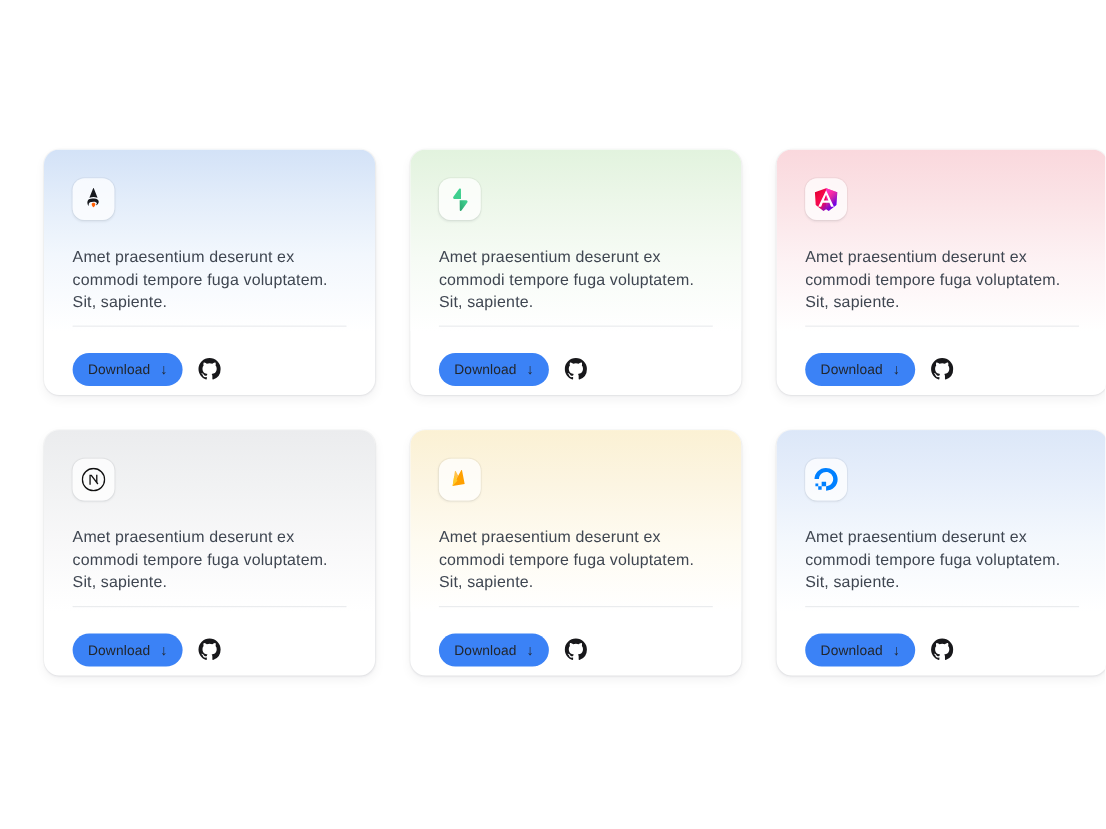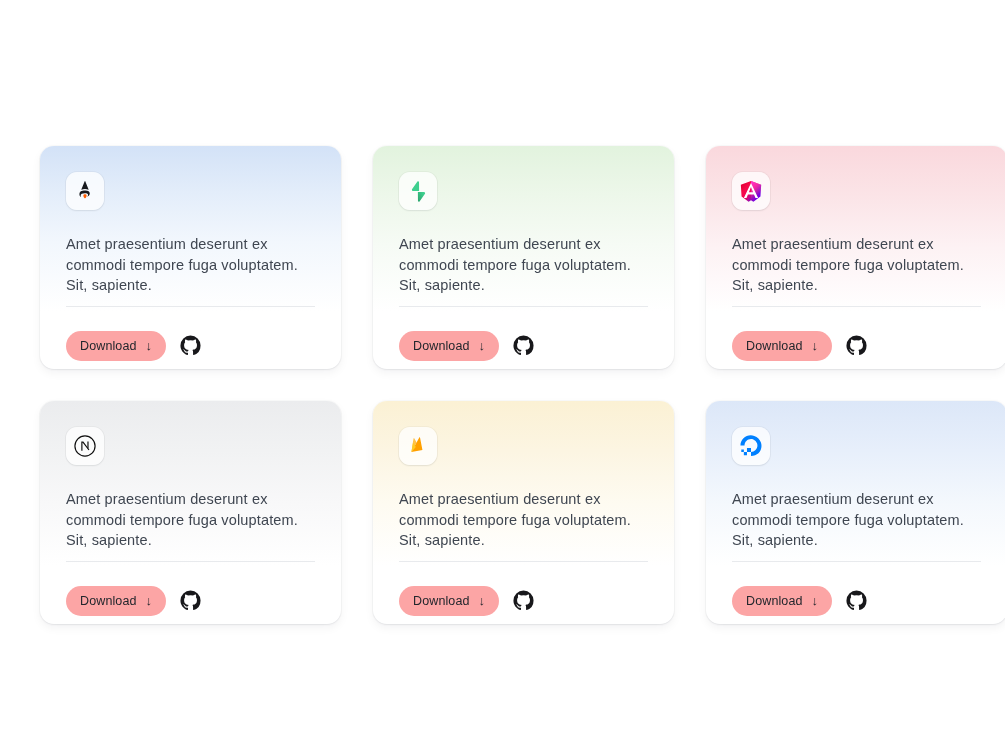--- a/index.html
+++ b/index.html
@@ -17,21 +17,21 @@
     width: 1005px;
     height: 754px;
     position: relative;
     background: #ffffff;
     overflow: hidden;
   }
 
   .grid {
     position: absolute;
     left: 40px;
-    top: 146px;
+    top: 136px;
     width: 925px;
     display: grid;
     grid-template-columns: repeat(3, 301px);
     column-gap: 11px;
     row-gap: 10px;
     gap: 32px;
   }
 
   .card {
     position: relative;
@@ -98,21 +98,21 @@
   }
 
   .dl-btn {
     display: inline-flex;
     align-items: center;
     gap: 9px;
     height: 30px;
     padding: 0 14px;
     border: none;
     border-radius: 999px;
-    background: #fca5a5;
+    background: #3b82f6;
     color: #22262c;
     font-family: "Liberation Sans", sans-serif;
     font-size: 12.5px;
     font-weight: 500;
     letter-spacing: 0.01em;
     cursor: pointer;
     white-space: nowrap;
     text-align: center;
   }
   .dl-btn .arrow {

